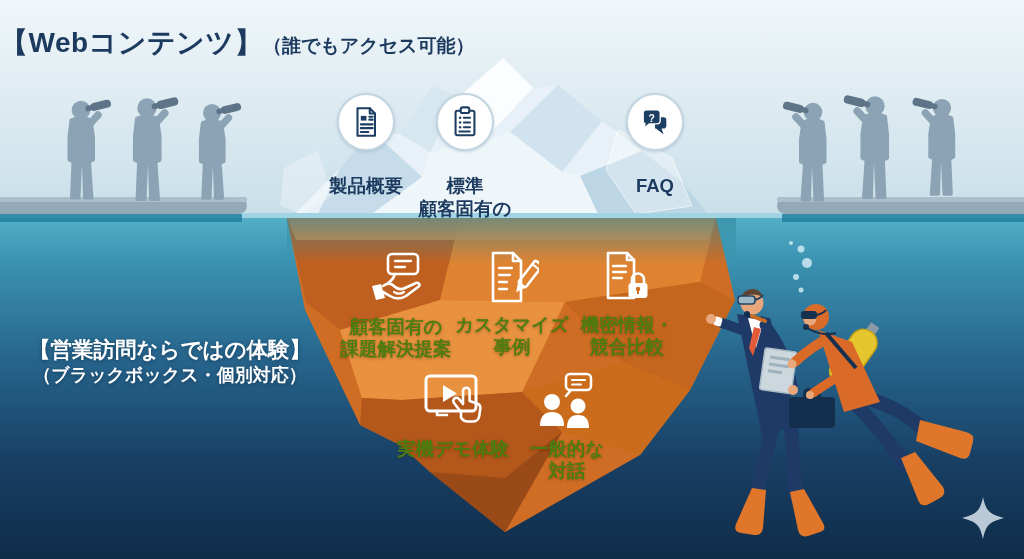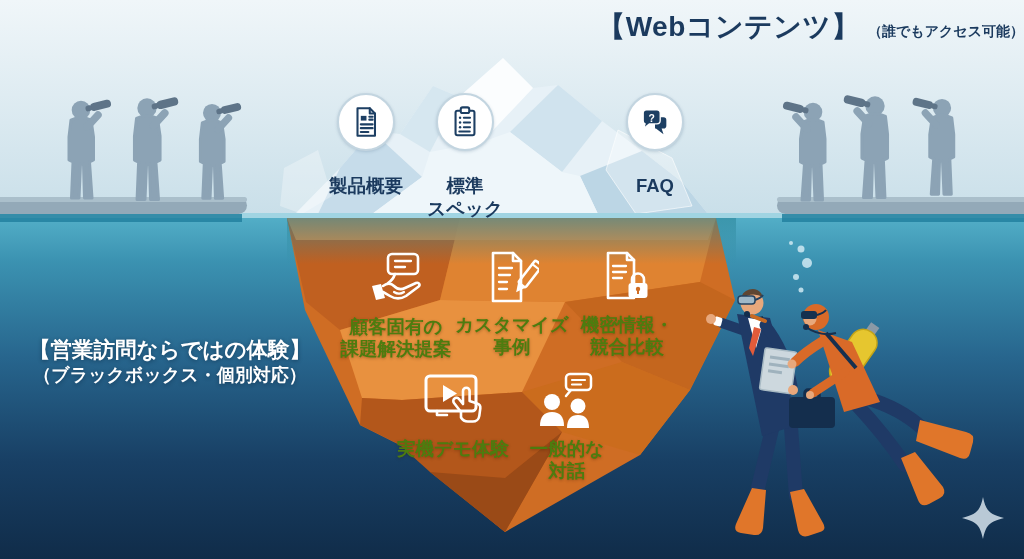--- a/index.html
+++ b/index.html
@@ -3,26 +3,26 @@
 <meta charset="utf-8">
 <style>
   html,body{margin:0;padding:0;background:#222;}
   .stage{
     position:relative;width:1024px;height:559px;overflow:hidden;
     font-family:"Liberation Sans","DejaVu Sans",sans-serif;
     background:#dcebf2;
   }
   .bg{position:absolute;left:0;top:0;width:1024px;height:559px;}
   .header{
-    position:absolute;top:8px;left:0;width:100%;
-    display:flex;justify-content:flex-end;align-items:baseline;gap:8px;
+    position:absolute;top:24px;left:0;width:100%;
+    display:flex;justify-content:flex-start;align-items:baseline;
     color:#1b3a5e;
   }
   .h-title{font-size:28px;font-weight:bold;letter-spacing:.5px;}
-  .h-sub{font-size:14px;font-weight:bold;}
+  .h-sub{font-size:19px;font-weight:bold;}
   .s-item{
     position:absolute;width:160px;transform:translateX(-50%);
     display:flex;flex-direction:column;align-items:center;
   }
   .circle{
     width:58px;height:58px;border-radius:50%;
     background:#ffffff;border:2px solid #c3d5e0;
     box-sizing:border-box;
     display:flex;align-items:center;justify-content:center;
     box-shadow:0 1px 3px rgba(80,110,140,.25);
@@ -221,21 +221,21 @@
       <svg width="34" height="34" viewBox="0 0 36 36" fill="none" stroke="#1d3f63" stroke-width="2.2" stroke-linecap="round" stroke-linejoin="round">
         <rect x="8" y="6" width="20" height="26" rx="2"></rect>
         <rect x="13.5" y="2.5" width="9" height="6" rx="2" fill="#ffffff"></rect>
         <circle cx="12.8" cy="13.5" r="1.3" fill="#1d3f63" stroke="none"></circle>
         <circle cx="12.8" cy="18.5" r="1.3" fill="#1d3f63" stroke="none"></circle>
         <circle cx="12.8" cy="23.5" r="1.3" fill="#1d3f63" stroke="none"></circle>
         <path d="M16.8,13.5 h6.5 M16.8,18.5 h6.5 M16.8,23.5 h6.5 M12,28 h11"></path>
       </svg>
     </div>
     <div class="s-label">標準
-スペック</div>
+顧客固有の</div>
   </div>
 
 
   <div class="s-item" style="left:655px;top:93px">
     <div class="circle">
       <svg width="34" height="34" viewBox="0 0 36 36">
         <path d="M18,13 h9 a3,3 0 0 1 3,3 v6 a3,3 0 0 1 -3,3 h-2 l2,6 -8,-6 h-1 z" fill="#1d3f63"></path>
         <path d="M9,5 h11 a3.5,3.5 0 0 1 3.5,3.5 v8 a3.5,3.5 0 0 1 -3.5,3.5 h-8 l-6,5 1.5,-5 a3.5,3.5 0 0 1 -2,-3.5 v-8 A3.5,3.5 0 0 1 9,5 Z" fill="#1d3f63" stroke="#ffffff" stroke-width="1.4"></path>
         <text x="14.5" y="17.5" font-family="'Liberation Sans','DejaVu Sans',sans-serif" font-size="11" font-weight="bold" fill="#ffffff" text-anchor="middle">?</text>
       </svg>

